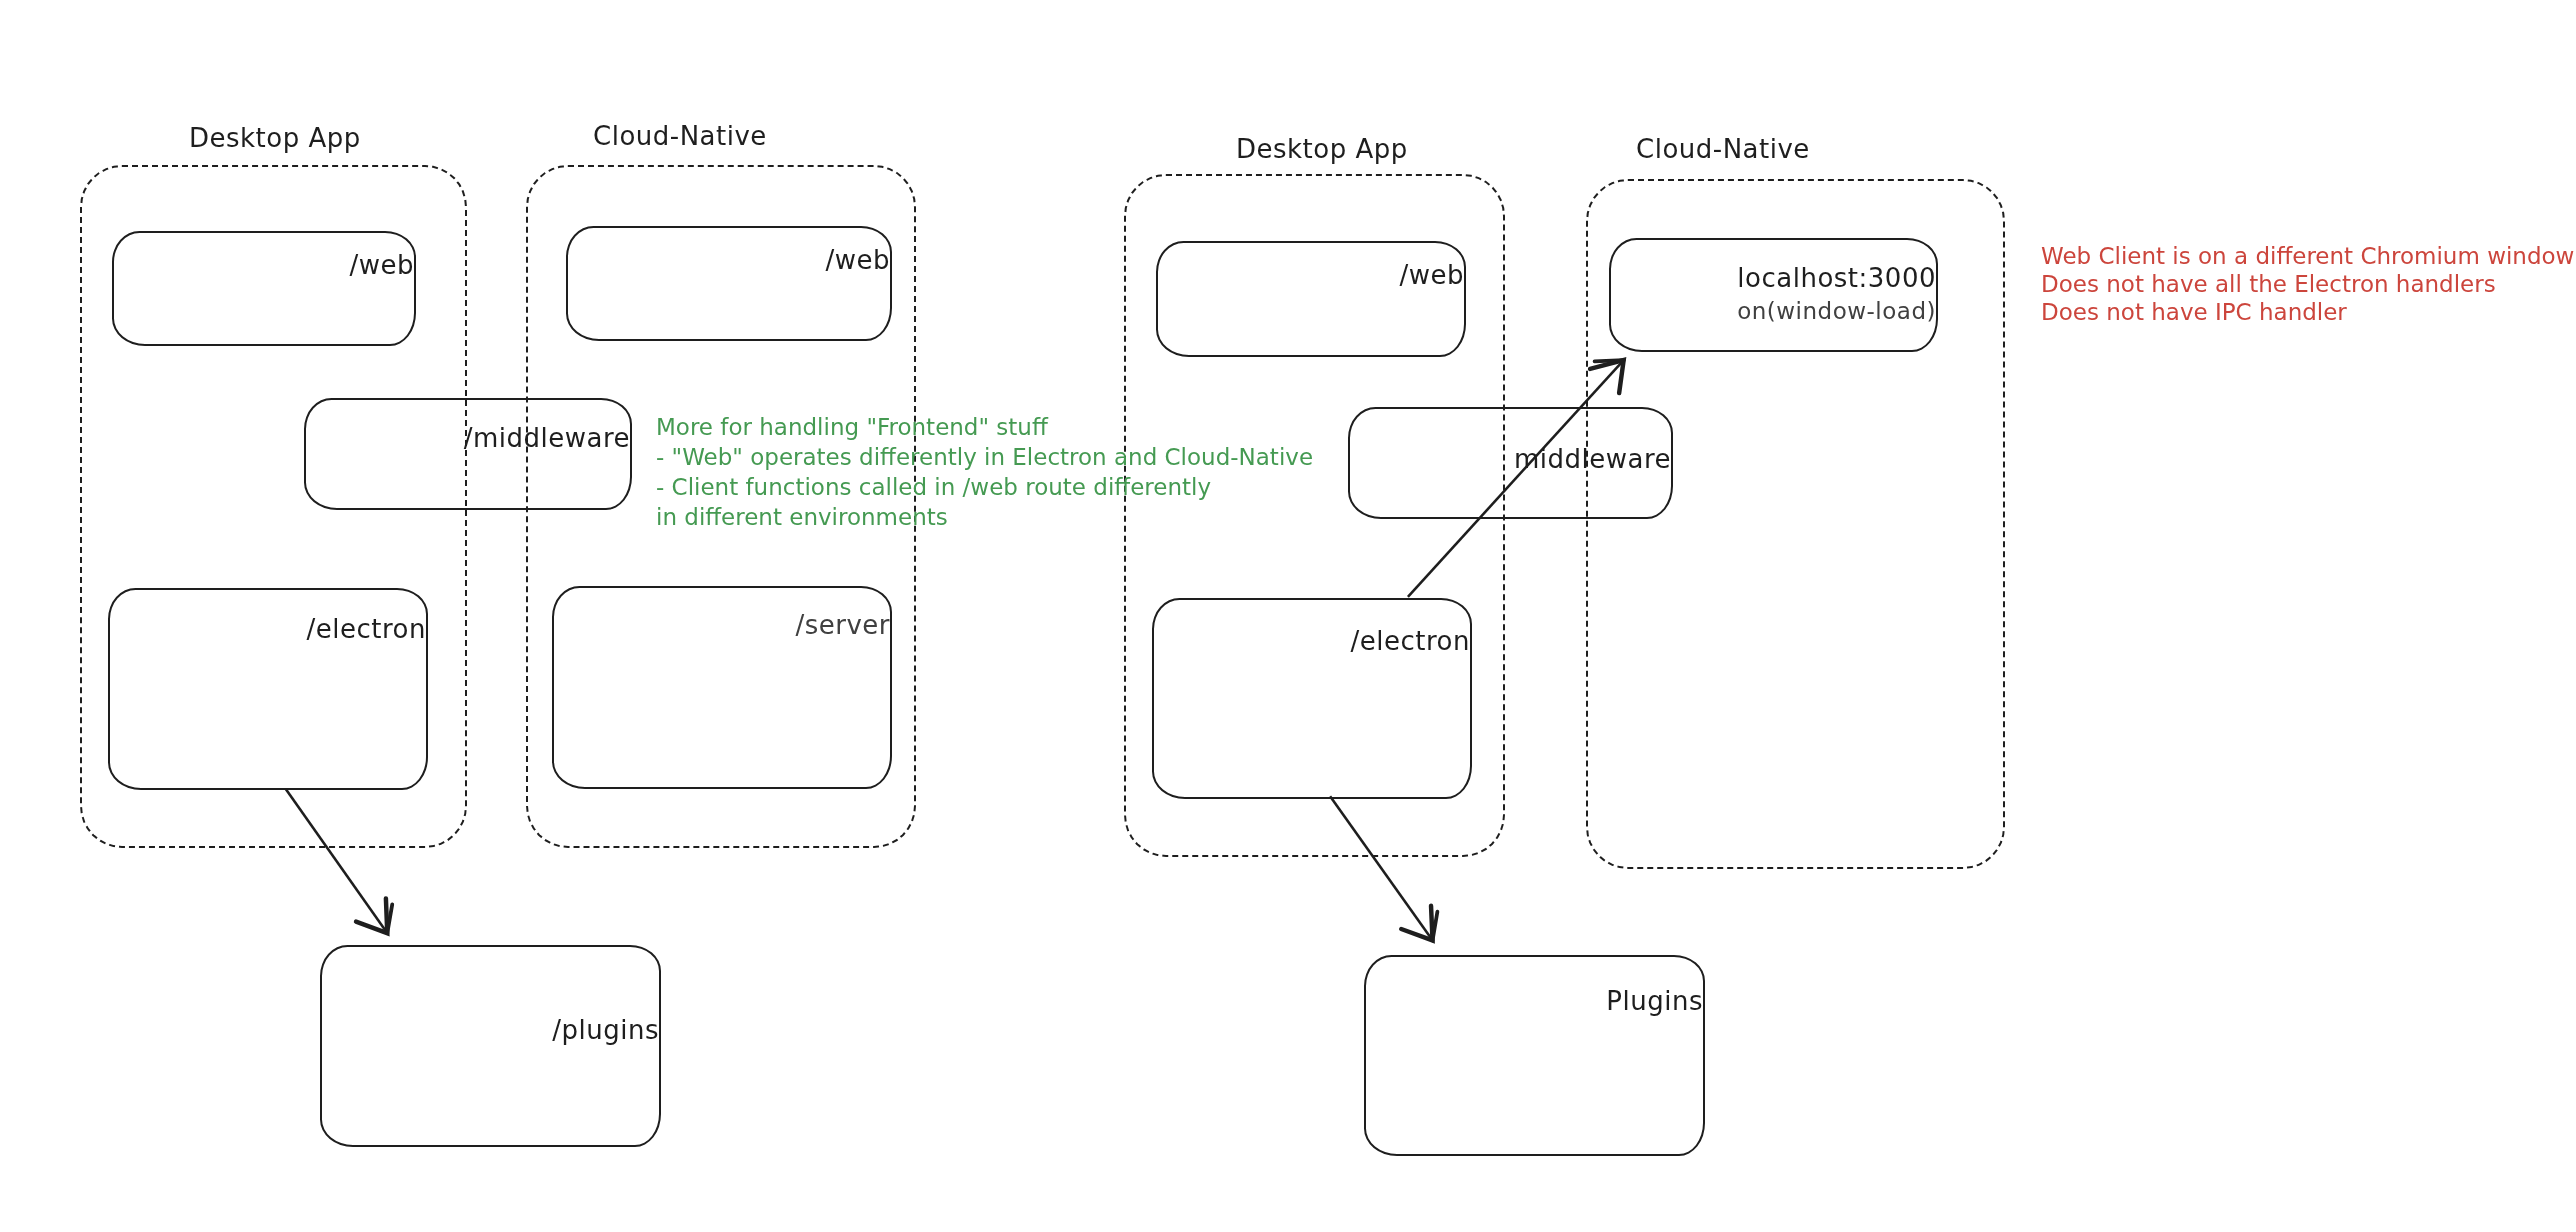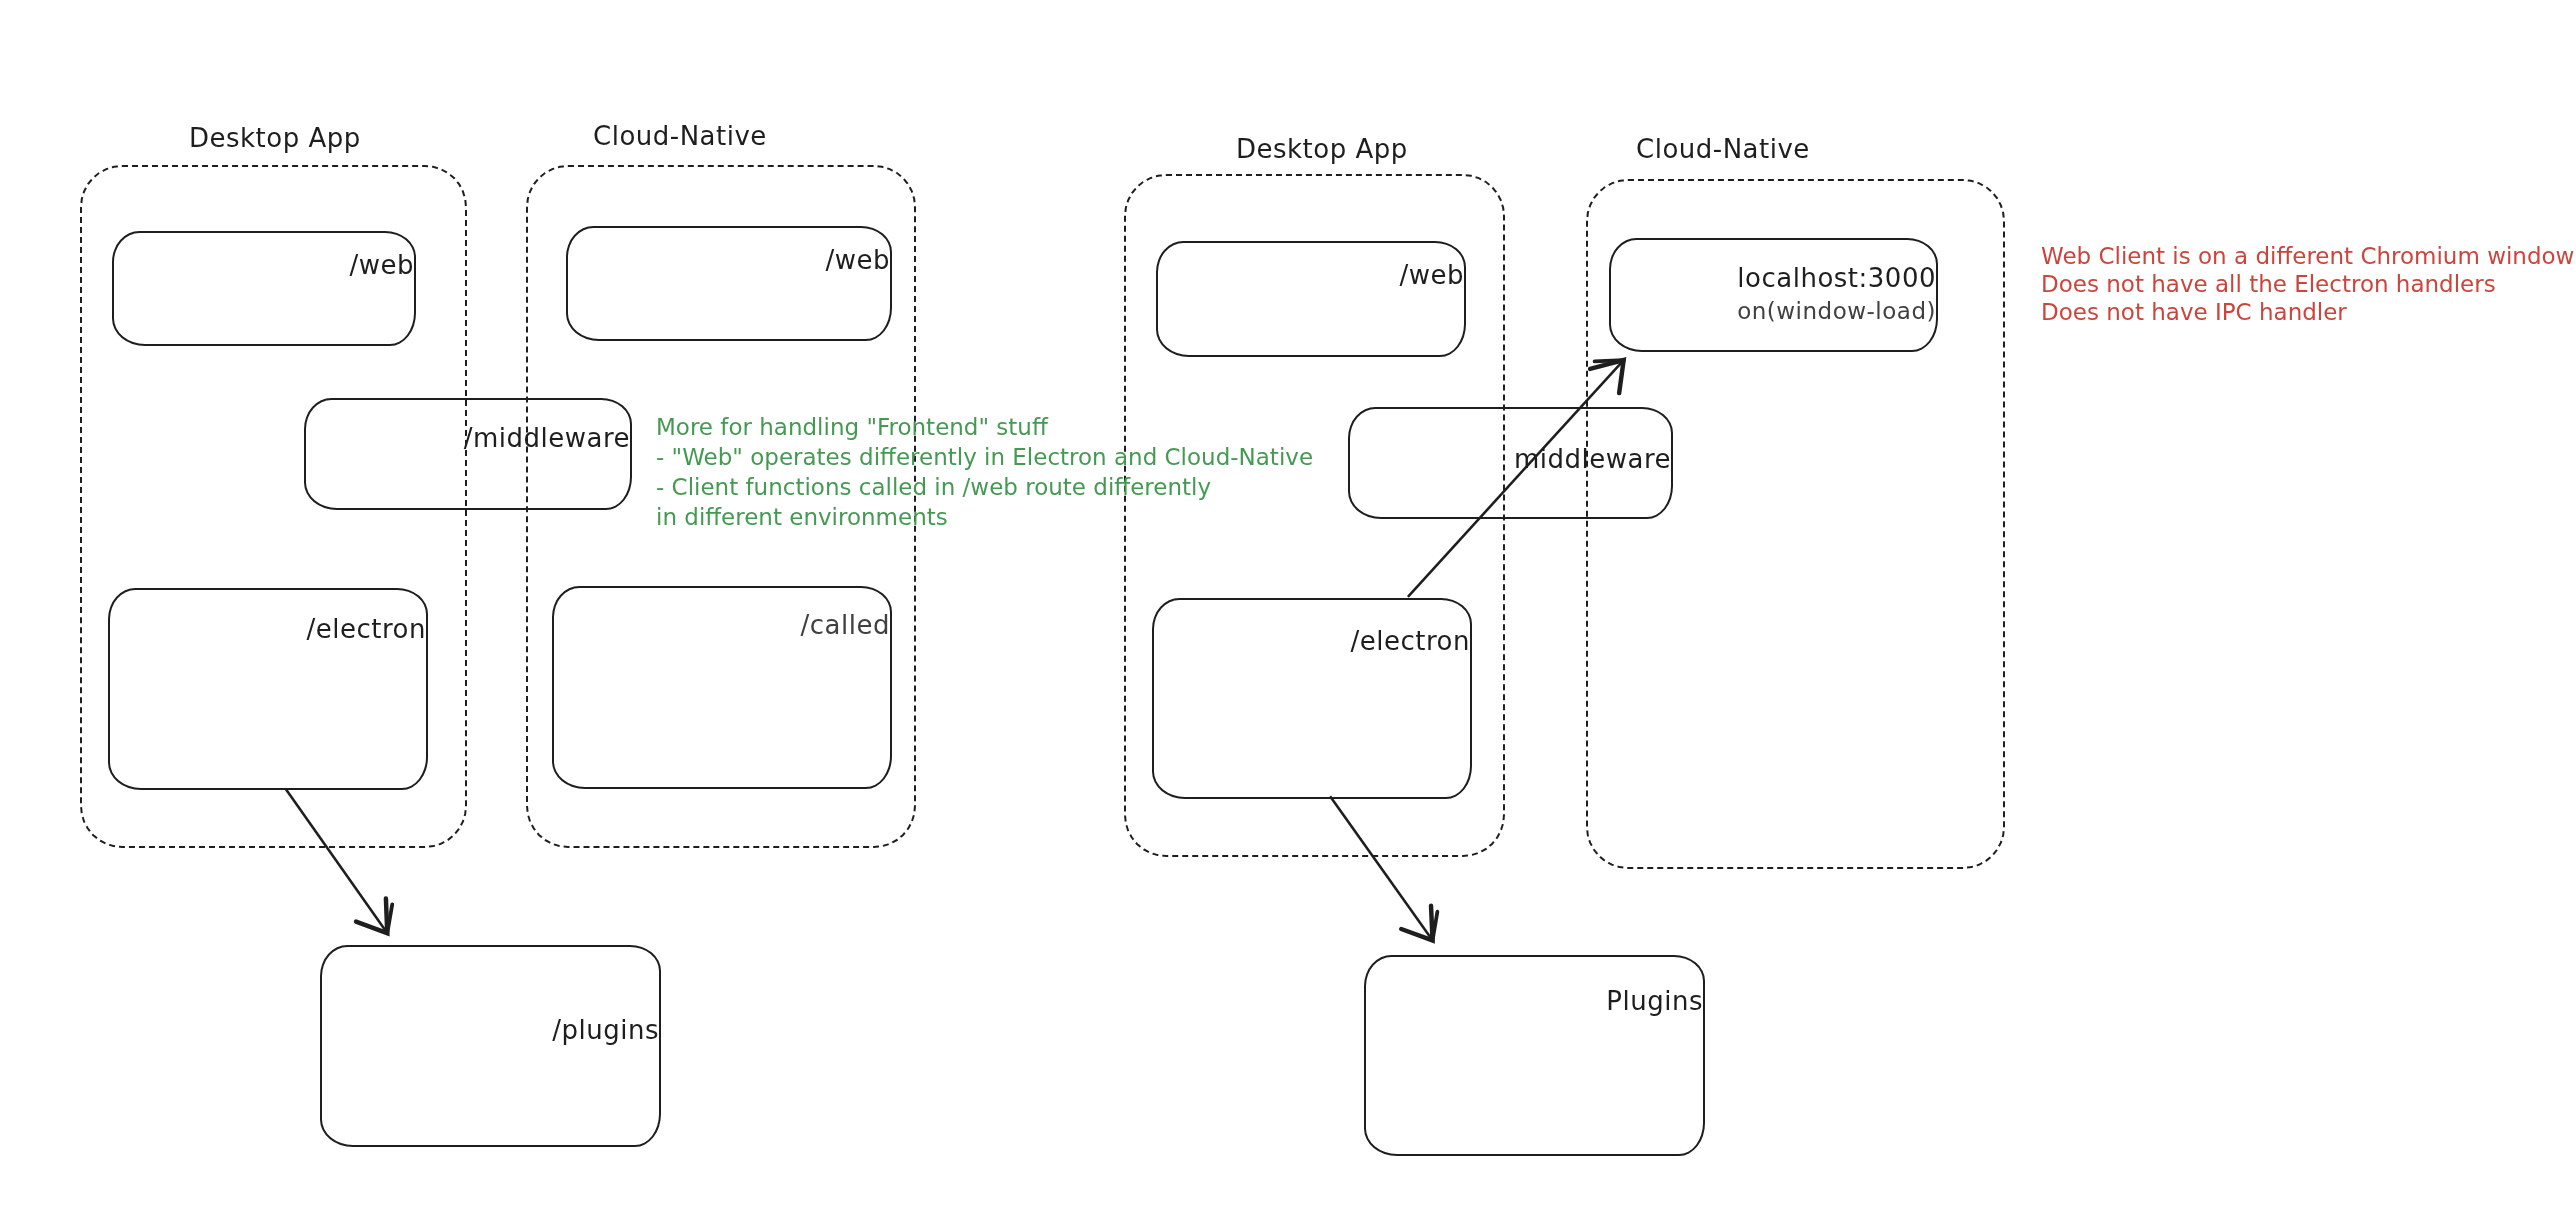--- a/index.html
+++ b/index.html
@@ -43,21 +43,21 @@
 
   <div class="box" style="left:304px;top:398px;width:324px;height:108px;">
     <span class="lbl" style="padding-top:23px;">/middleware</span>
   </div>
 
   <div class="box" style="left:108px;top:588px;width:316px;height:198px;">
     <span class="lbl" style="padding-top:24px;">/electron</span>
   </div>
 
   <div class="box" style="left:552px;top:586px;width:336px;height:199px;">
-    <span class="lbl red-text" style="padding-top:22px;">/called</span>
+    <span class="lbl red-text" style="padding-top:22px;">/server</span>
   </div>
 
   <div class="box" style="left:320px;top:945px;width:337px;height:198px;">
     <span class="lbl" style="padding-top:29px;margin-top:39px;">/plugins</span>
   </div>
 
   <div class="note note-green" style="left:656px;top:412px;">
     <div>More for handling "Frontend" stuff</div>
     <div>- "Web" operates differently in Electron and Cloud-Native</div>
     <div>- Client functions called in /web route differently</div>

